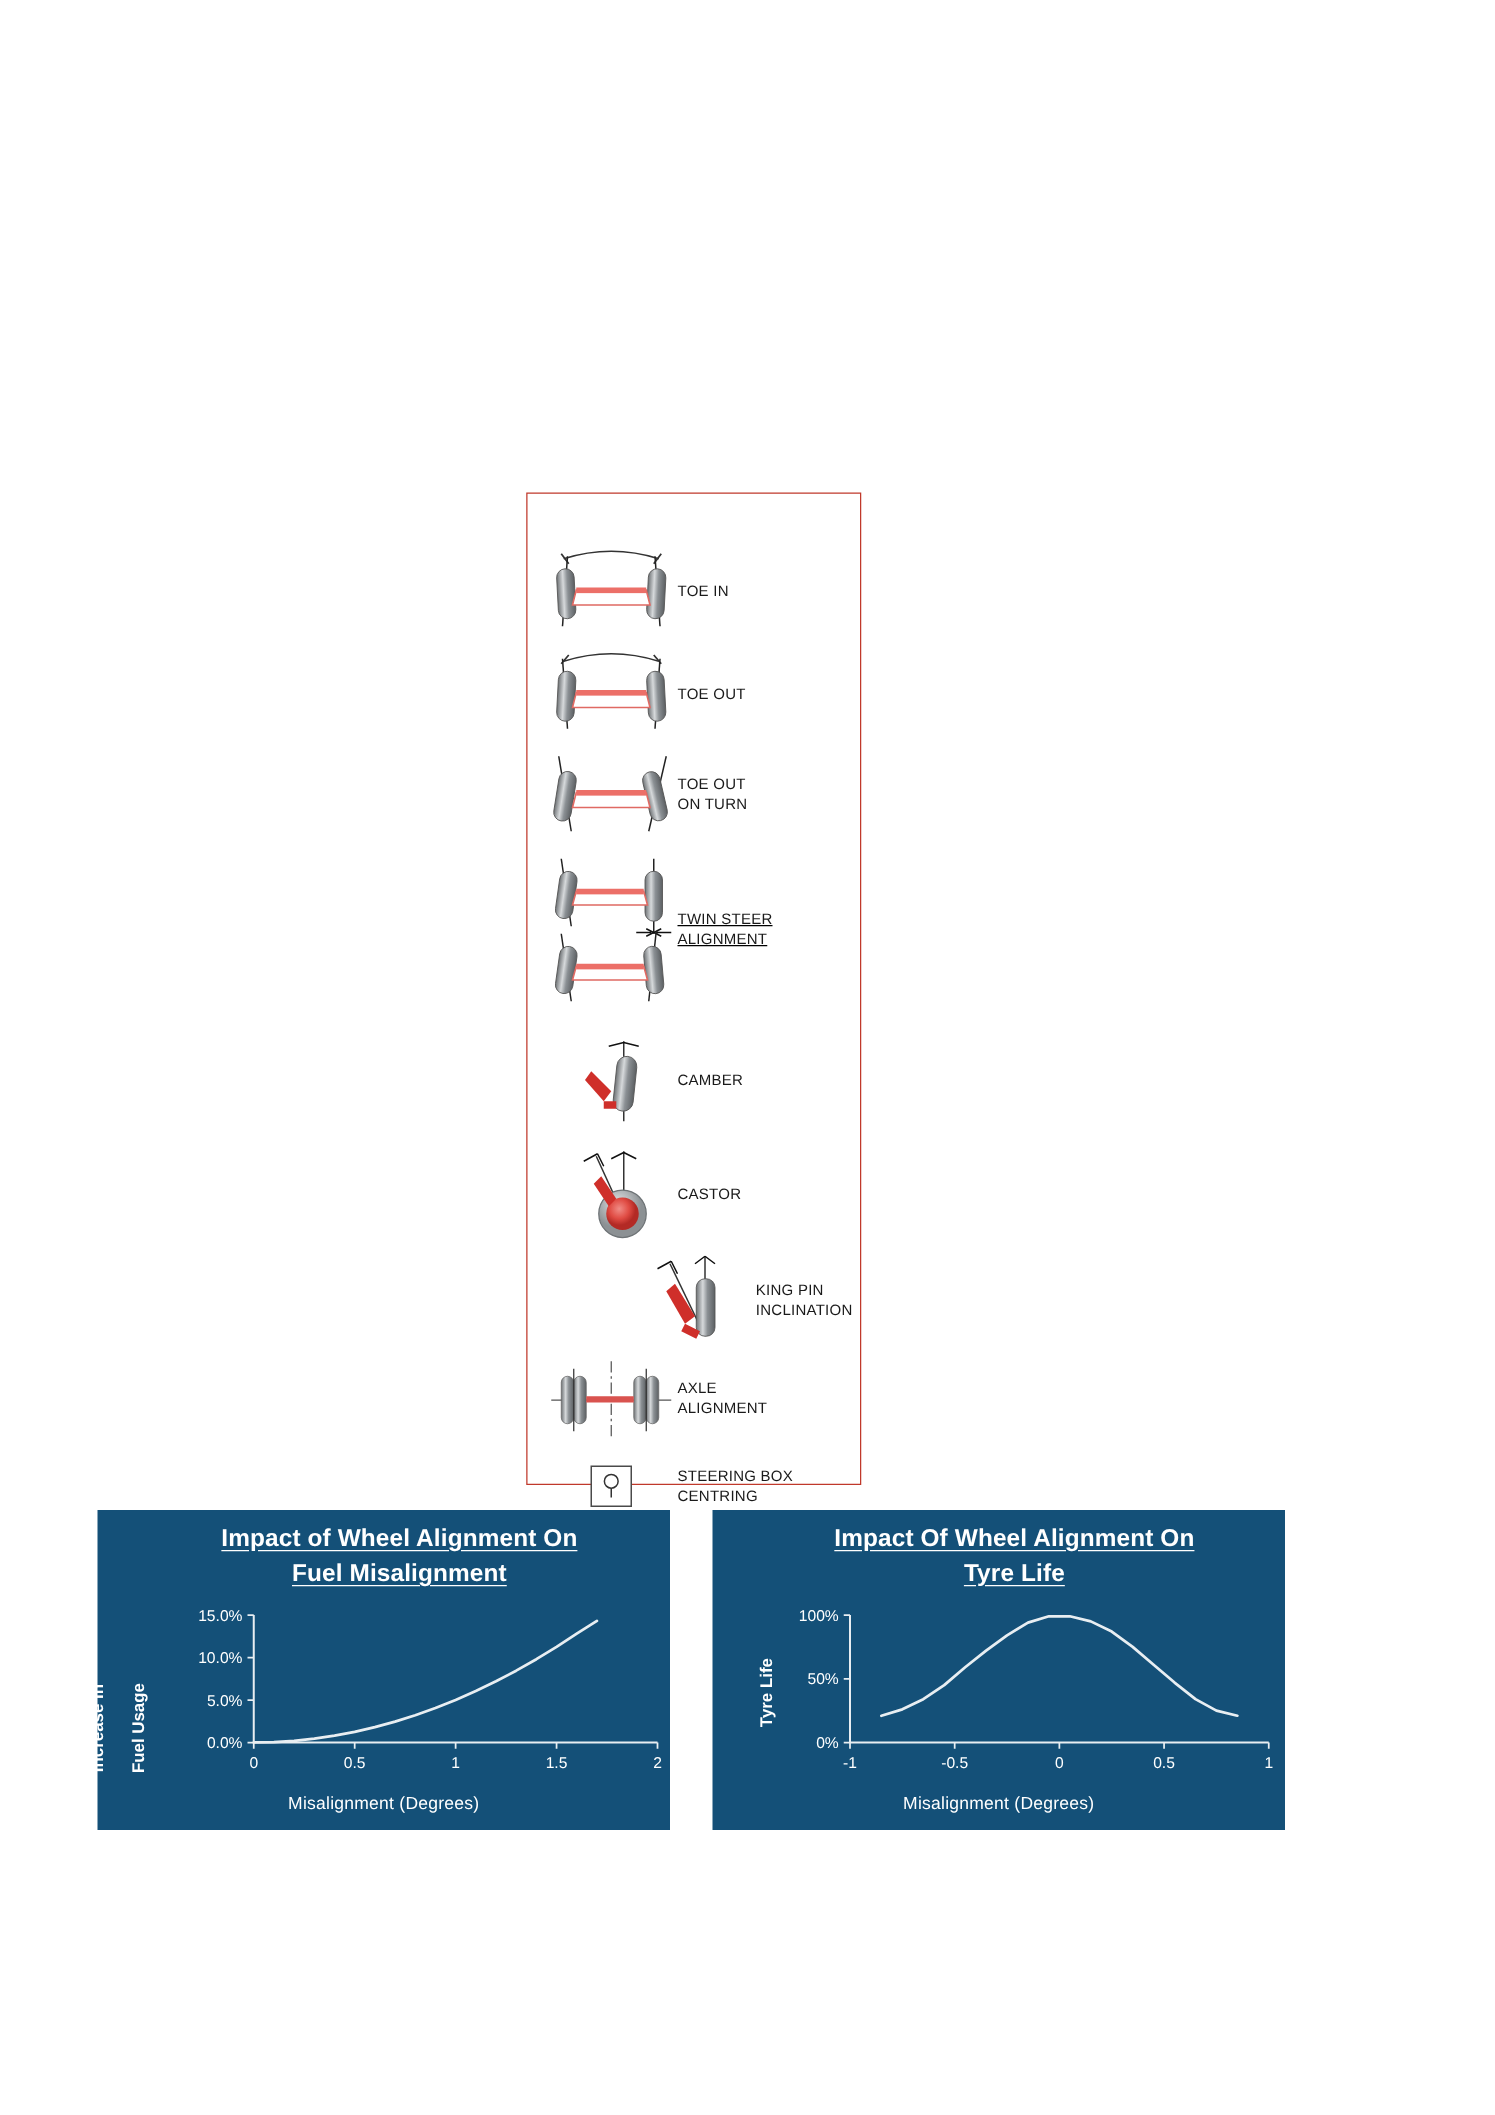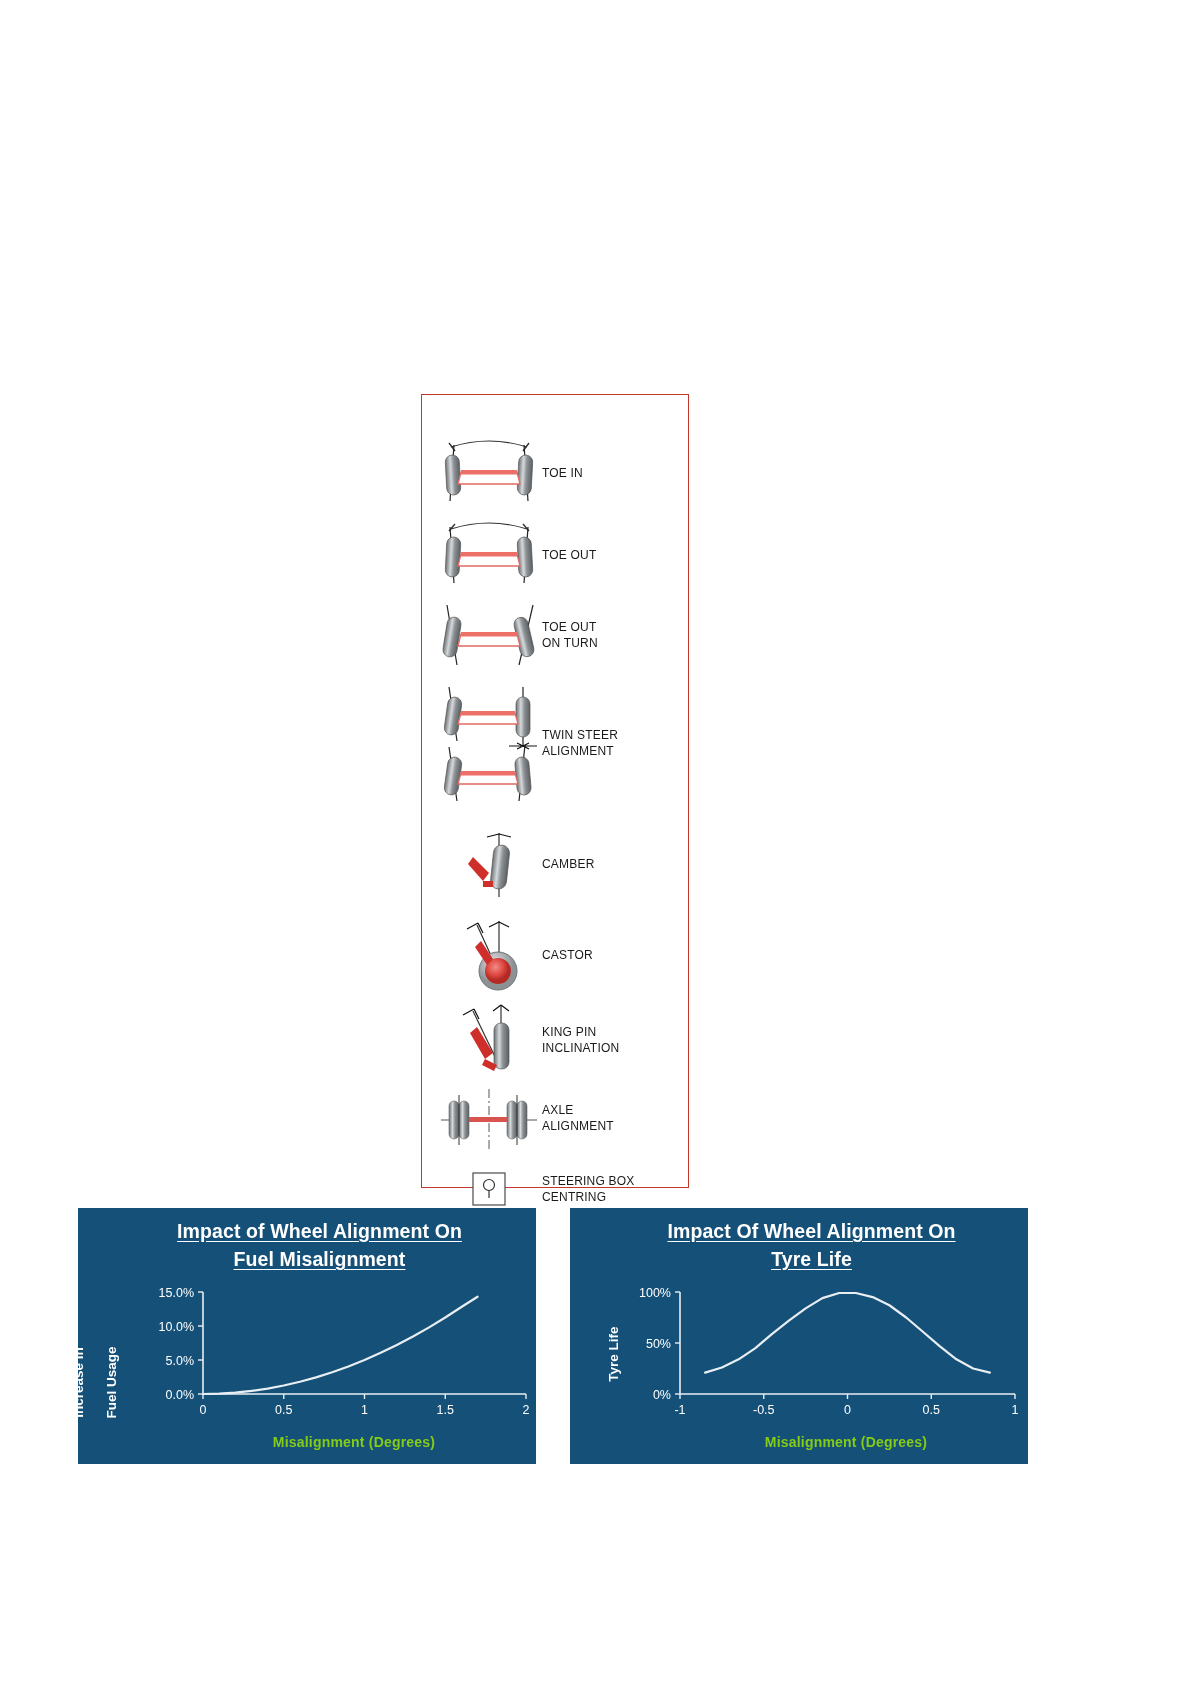--- a/index.html
+++ b/index.html
@@ -75,25 +75,24 @@
     line-height:1.2;
     transform:rotate(-90deg);
     transform-origin:50% 50%;
     text-align:center;
     white-space:pre-line;
   }
   .axis-label-x {
     position:absolute;
     width:100%;
     text-align:center;
-    color:#84cc16;
-    font-weight:bold;
+    color:#ffffff;
+    font-weight:normal;
     font-size:14px;
     letter-spacing:0.2px;
-    padding-left:47px;
   }
   .tick-text {
     fill:#ffffff;
     font-family:"Liberation Sans", sans-serif;
     font-size:12.5px;
   }
 </style>
 </head>
 <body>
 
@@ -147,21 +146,21 @@
         <rect x="8" y="16" width="14" height="40" rx="7" fill="url(#wg)" stroke="#555" stroke-width=".7" transform="rotate(9 15 36)"></rect>
         <rect x="80" y="16" width="14" height="40" rx="7" fill="url(#wg)" stroke="#555" stroke-width=".7" transform="rotate(-13 87 36)"></rect>
         <path d="M24 33 L80 33 L83 45 L21 45 Z" fill="#ffffff" stroke="#e06a63" stroke-width="1.3"></path>
         <rect x="24" y="31" width="56" height="4.5" fill="#ec6f68"></rect>
       </svg>
     </div>
     <div class="align-label">TOE OUT
 ON TURN</div>
   </div>
 
-  <div class="align-row" style="top:290px;">
+  <div class="align-row" style="top:290px;text-decoration:underline;">
     <div class="align-gfx" style="height:118px;">
       <svg width="104" height="118" viewBox="0 0 104 118">
         <line x1="12" y1="2" x2="20" y2="56" stroke="#222" stroke-width="1.2"></line>
         <line x1="86" y1="2" x2="86" y2="62" stroke="#222" stroke-width="1.2"></line>
         <rect x="9" y="12" width="14" height="38" rx="7" fill="url(#wg)" stroke="#555" stroke-width=".7" transform="rotate(8 16 31)"></rect>
         <rect x="79" y="12" width="14" height="40" rx="7" fill="url(#wg)" stroke="#555" stroke-width=".7"></rect>
         <path d="M24 28 L78 28 L81 39 L21 39 Z" fill="#ffffff" stroke="#e06a63" stroke-width="1.3"></path>
         <rect x="24" y="26" width="54" height="4.5" fill="#ec6f68"></rect>
         <path d="M72 61 L84 61 M80 58 L86 61 L80 64" stroke="#111" stroke-width="1.2" fill="none"></path>
         <path d="M100 61 L88 61 M92 58 L86 61 L92 64" stroke="#111" stroke-width="1.2" fill="none"></path>
@@ -209,21 +208,21 @@
         <line x1="62" y1="4" x2="62" y2="68" stroke="#333" stroke-width="1.2"></line>
         <path d="M50 8 L62 5 M74 8 L62 5" stroke="#111" stroke-width="1.2" fill="none"></path>
         <rect x="55" y="16" width="16" height="44" rx="8" fill="url(#wg)" stroke="#555" stroke-width=".7" transform="rotate(6 63 38)"></rect>
         <path d="M36 28 L52 44 L46 52 L31 35 Z" fill="#cf2f2a"></path>
         <path d="M46 52 L56 52 L56 58 L46 58 Z" fill="#cf2f2a"></path>
       </svg>
     </div>
     <div class="align-label">CAMBER</div>
   </div>
 
-  <div class="align-row" style="top:608px;">
+  <div class="align-row" style="top:608px;justify-content:flex-end;">
     <div class="align-gfx">
       <svg width="104" height="76" viewBox="0 0 104 76">
         <line x1="64" y1="2" x2="64" y2="30" stroke="#333" stroke-width="1.2"></line>
         <path d="M56 8 L64 2 M72 8 L64 2" stroke="#111" stroke-width="1.2" fill="none"></path>
         <line x1="36" y1="8" x2="62" y2="62" stroke="#333" stroke-width="1.2"></line>
         <path d="M26 12 L37 6 M42 16 L37 6" stroke="#111" stroke-width="1.2" fill="none"></path>
         <rect x="57" y="20" width="15" height="46" rx="7" fill="url(#wg)" stroke="#555" stroke-width=".7"></rect>
         <path d="M40 24 L56 50 L48 56 L33 30 Z" fill="#cf2f2a"></path>
         <path d="M48 56 L60 62 L57 68 L45 62 Z" fill="#cf2f2a"></path>
       </svg>

